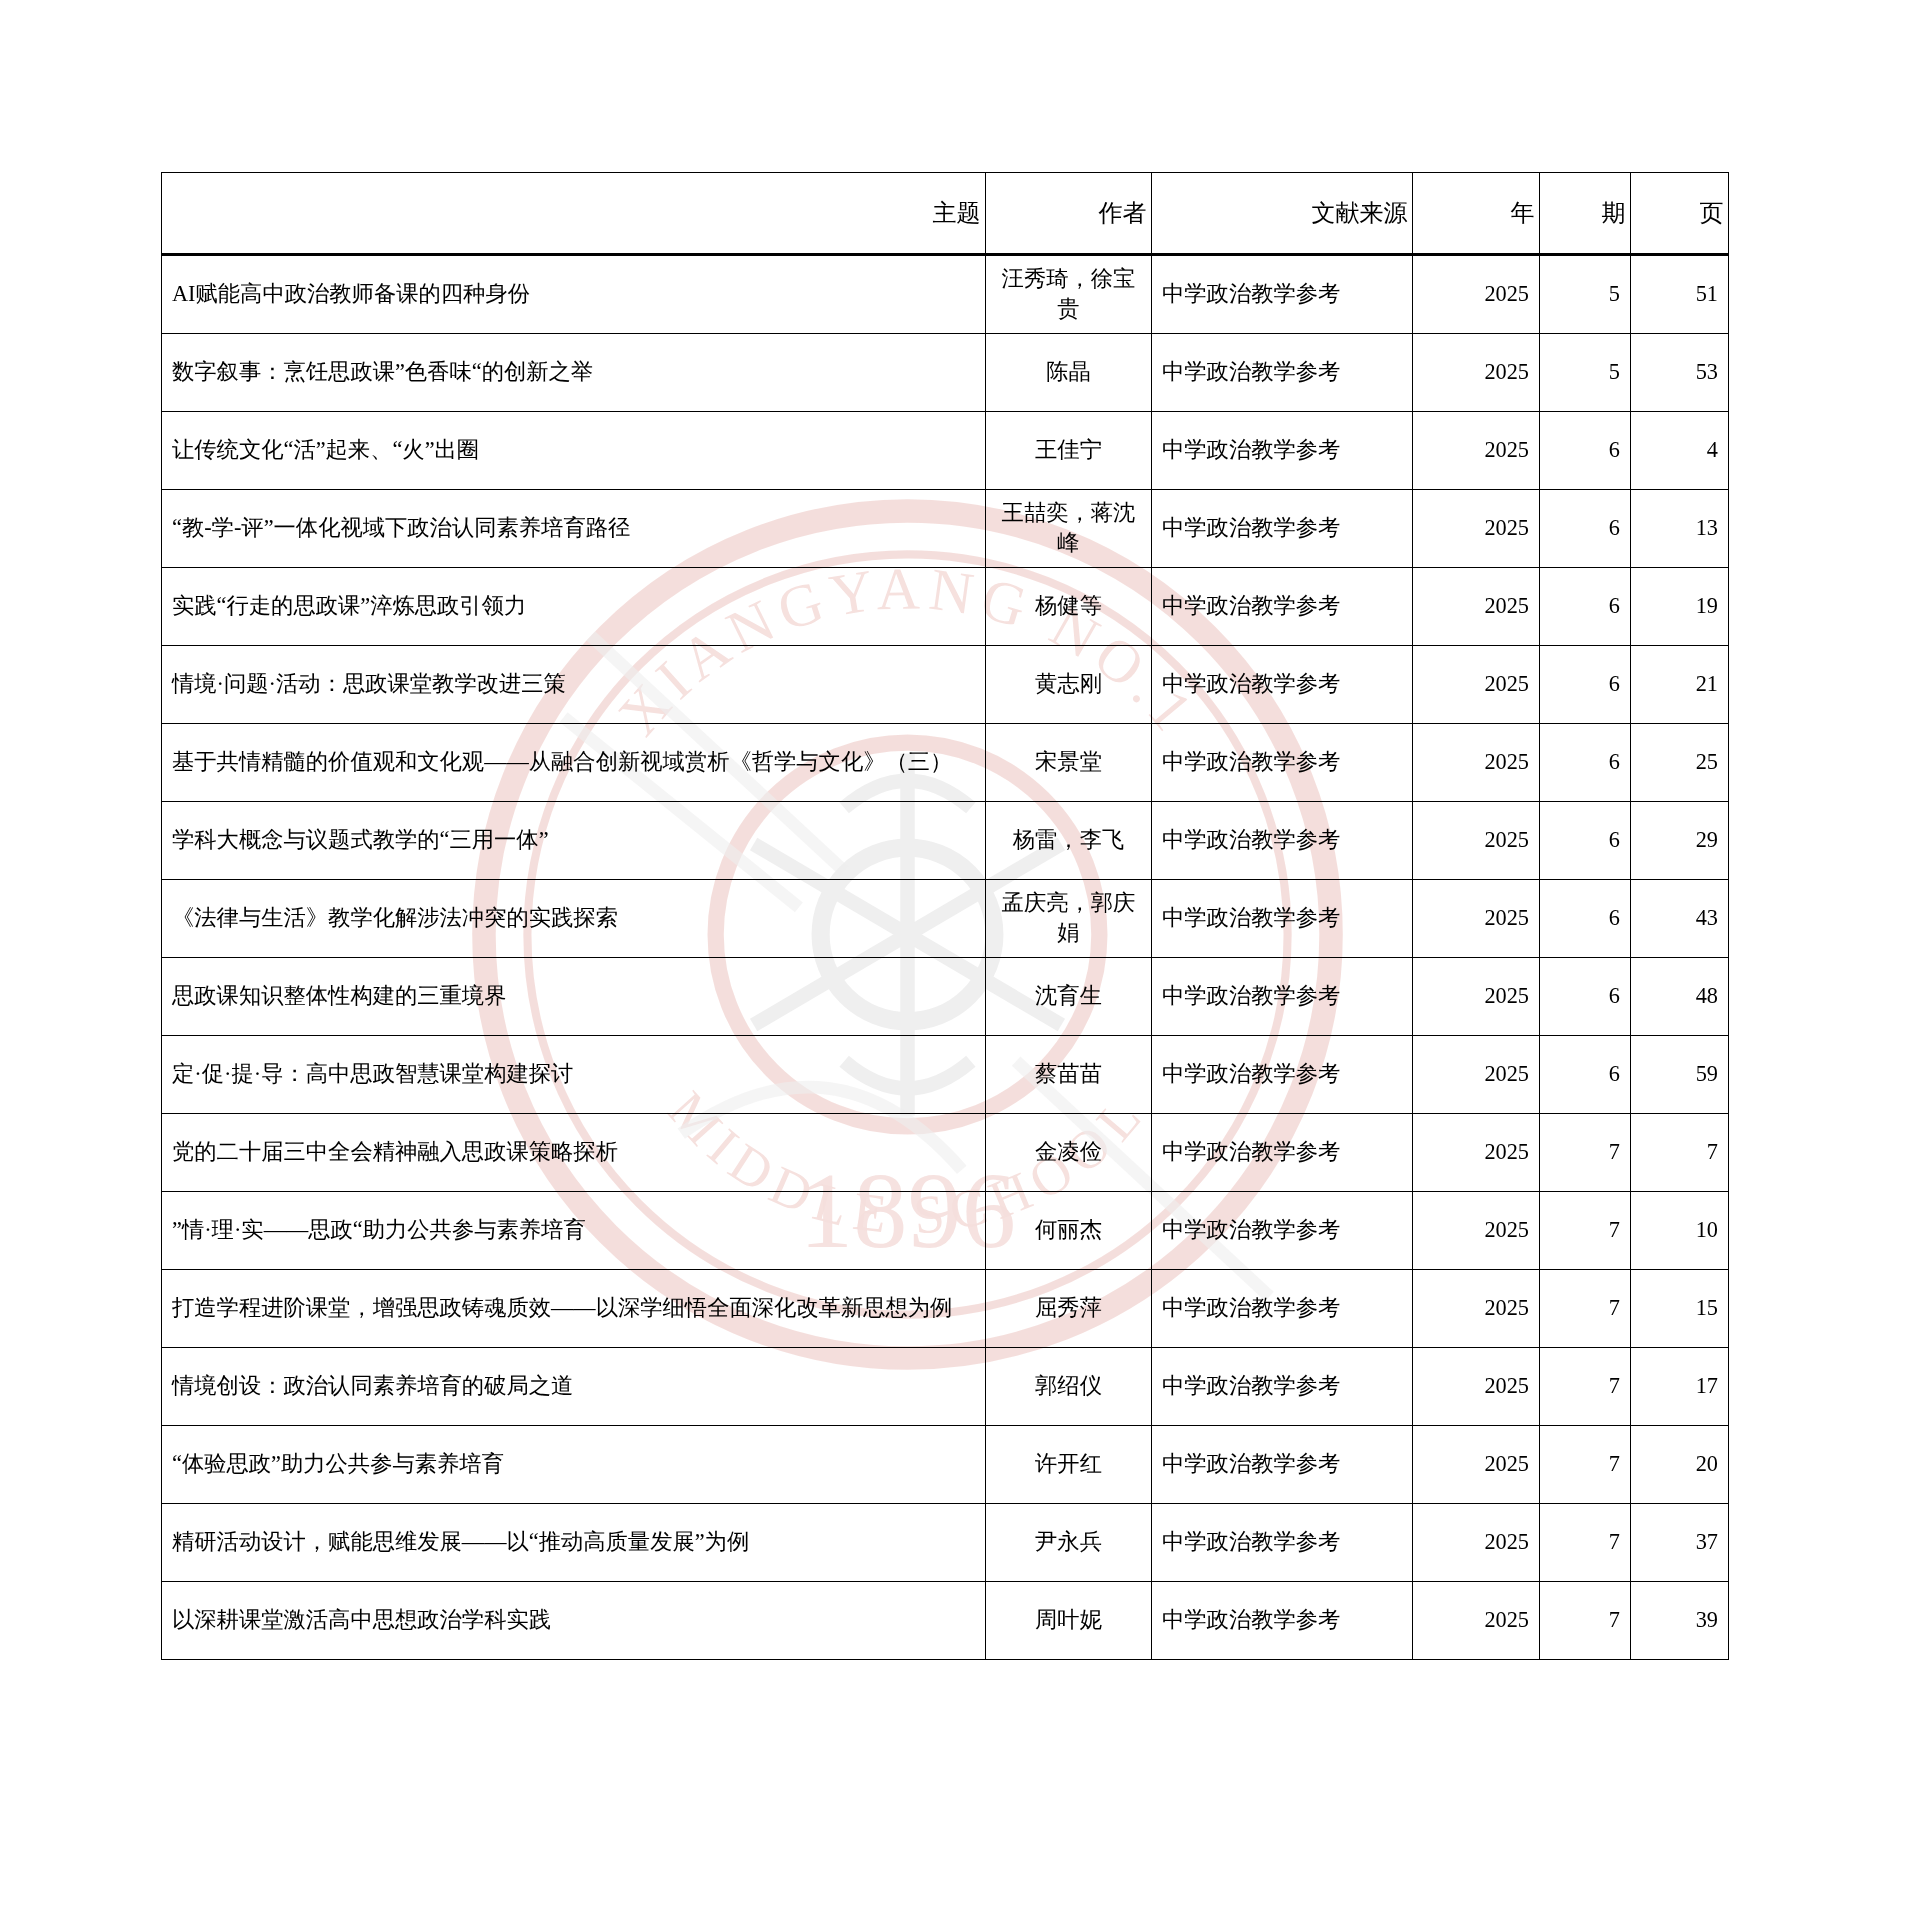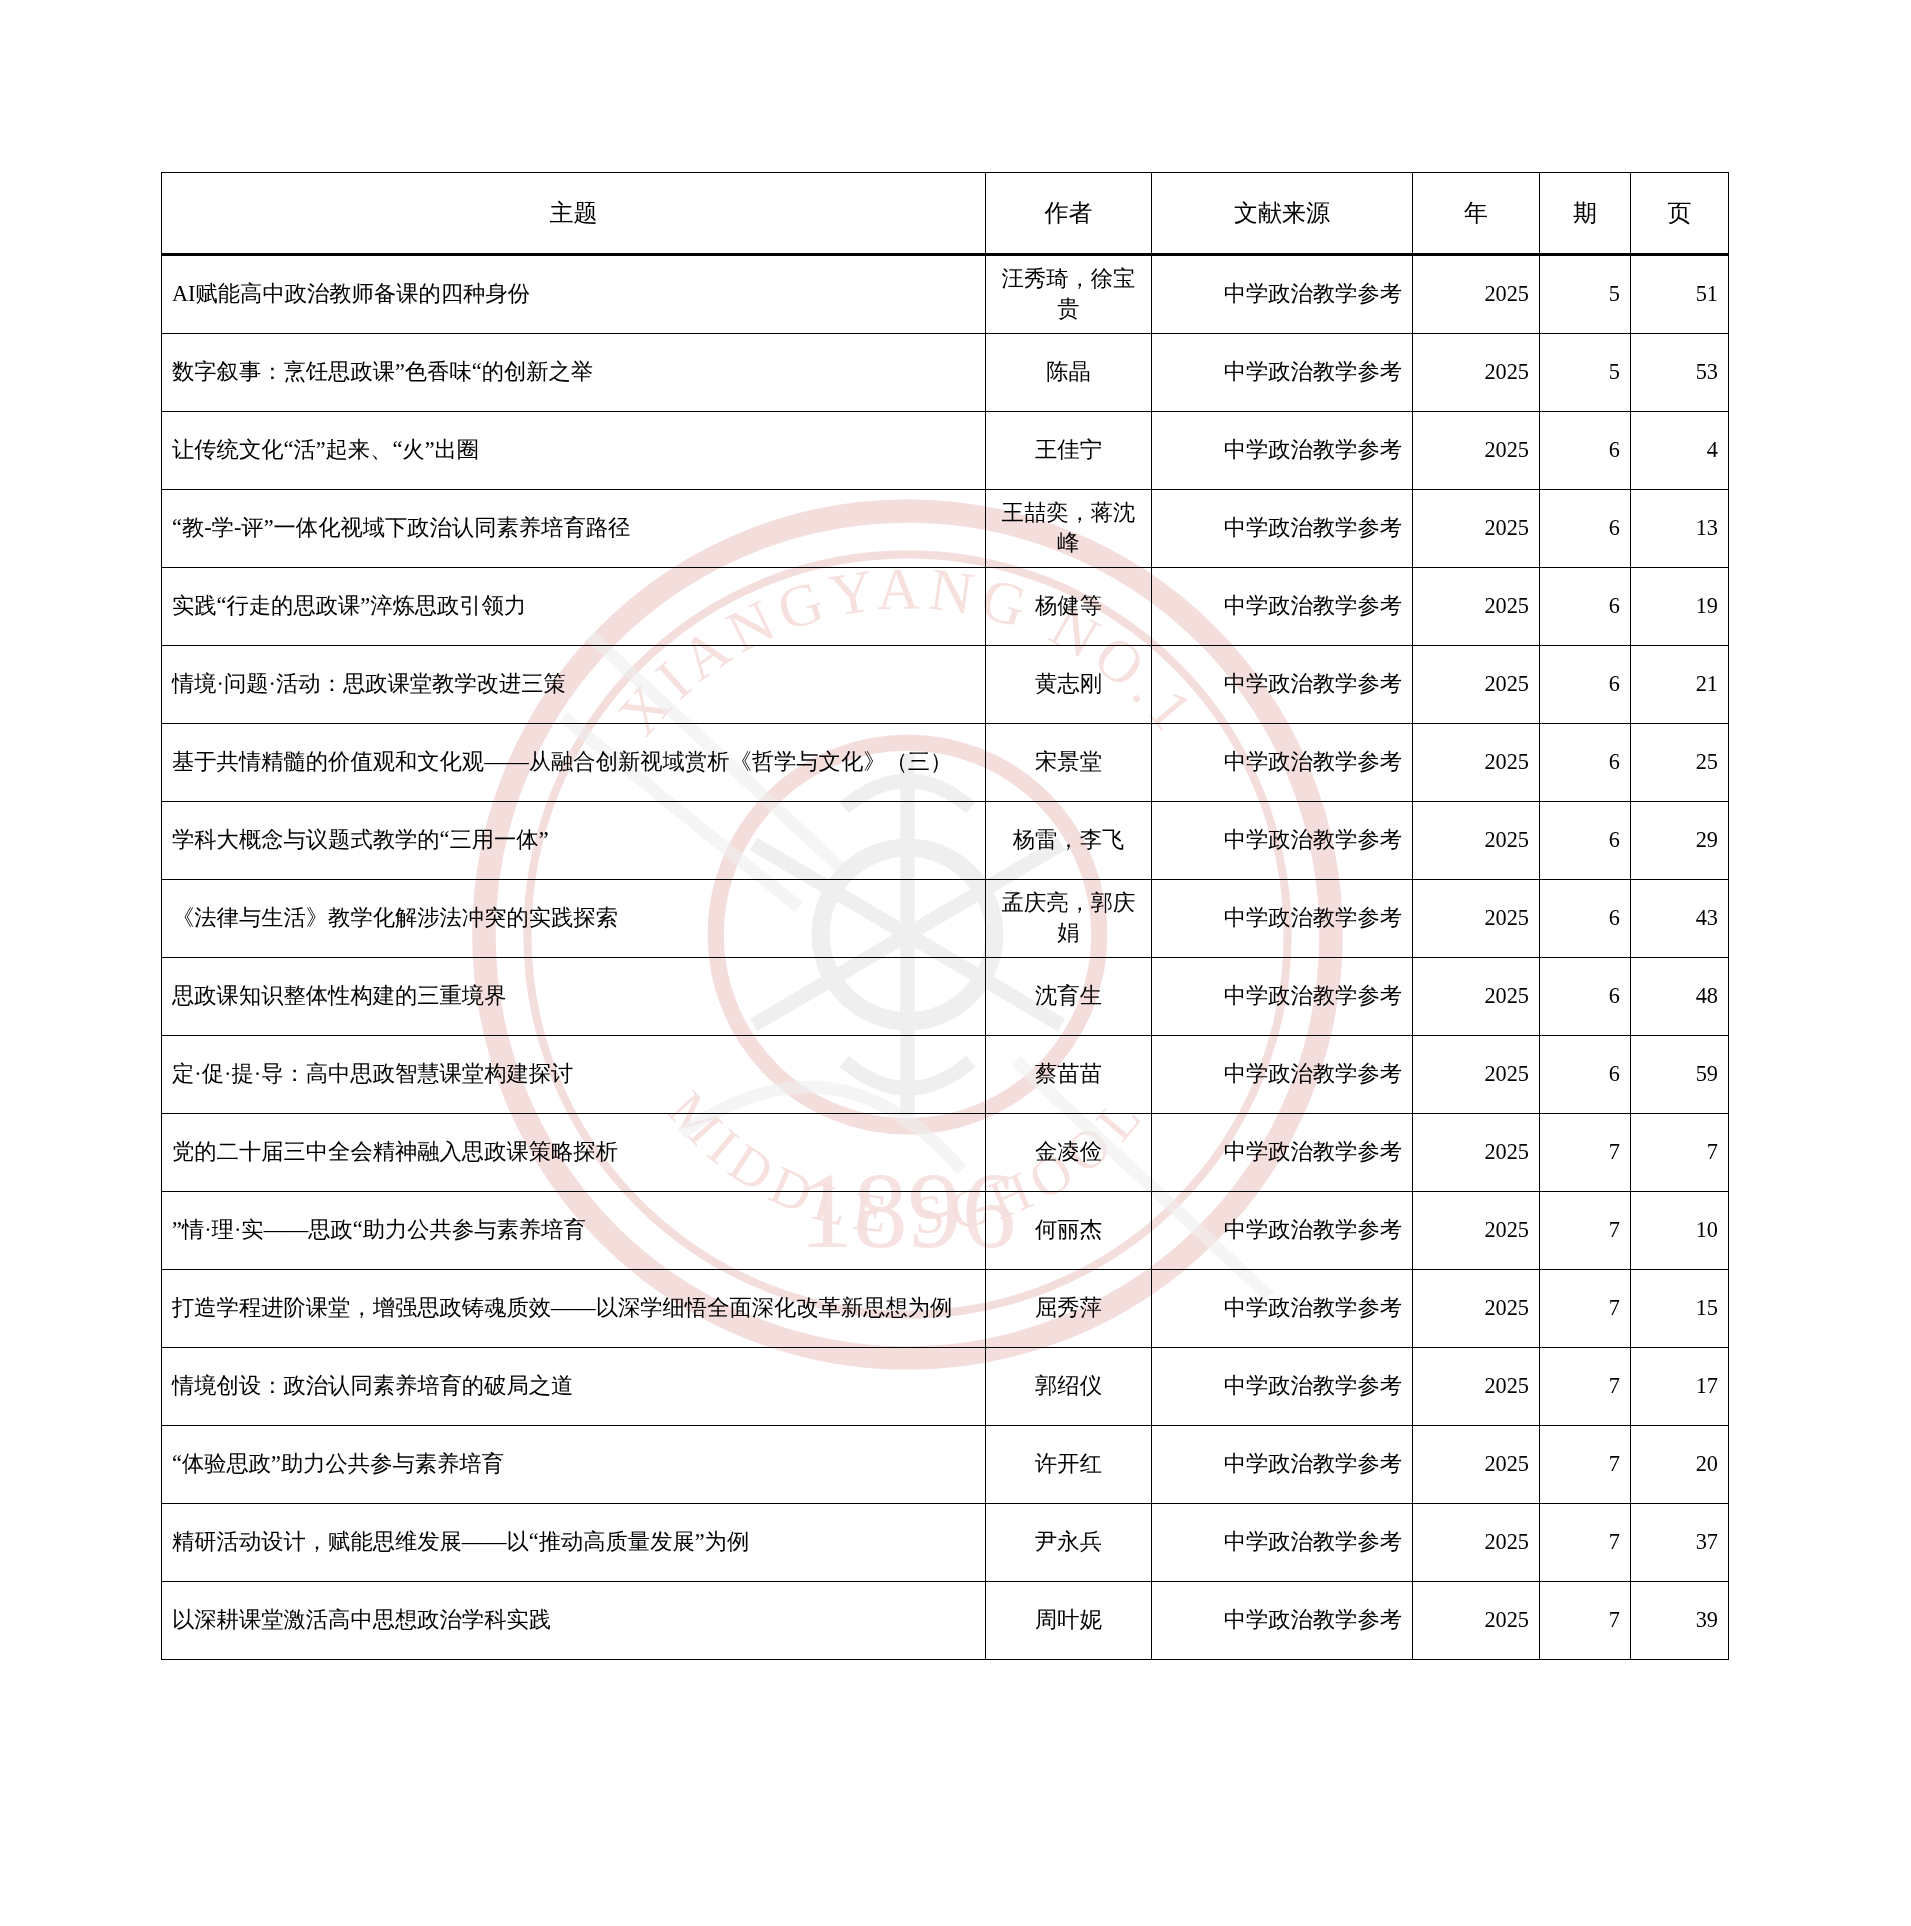--- a/index.html
+++ b/index.html
@@ -65,34 +65,34 @@
   table.catalog th,
   table.catalog td {
     border: 1.5px solid #000000;
     vertical-align: middle;
     background: transparent;
     font-weight: normal;
     color: #000000;
   }
   table.catalog thead th {
     border-bottom-width: 3.5px;
-    text-align: center;
+    text-align: right;
     font-size: 24px;
     line-height: 1.25;
     height: 72px;
     padding: 3.9px 4.6px;
   }
   table.catalog tbody td {
     font-size: 22.3px;
     line-height: 1.34;
     padding: 8.5px 10px;
   }
   td.topic-cell   { text-align: left; }
   td.author-cell  { text-align: center;  padding-left: 8.5px; }
-  td.source-cell  { text-align: right;  padding-left: 7.7px; }
+  td.source-cell  { text-align: left;  padding-left: 7.7px; }
   td.year-cell    { text-align: right; padding-right: 10px; font-family: Liberation Serif, serif; }
   td.issue-cell   { text-align: right; padding-right: 10px; }
   td.page-cell    { text-align: right; padding-right: 10px; }
 
   tbody tr.catalog-row { height: 78px; margin-top: 48px; }
 </style>
 </head>
 <body>
 
 <div id="watermark-layer">

